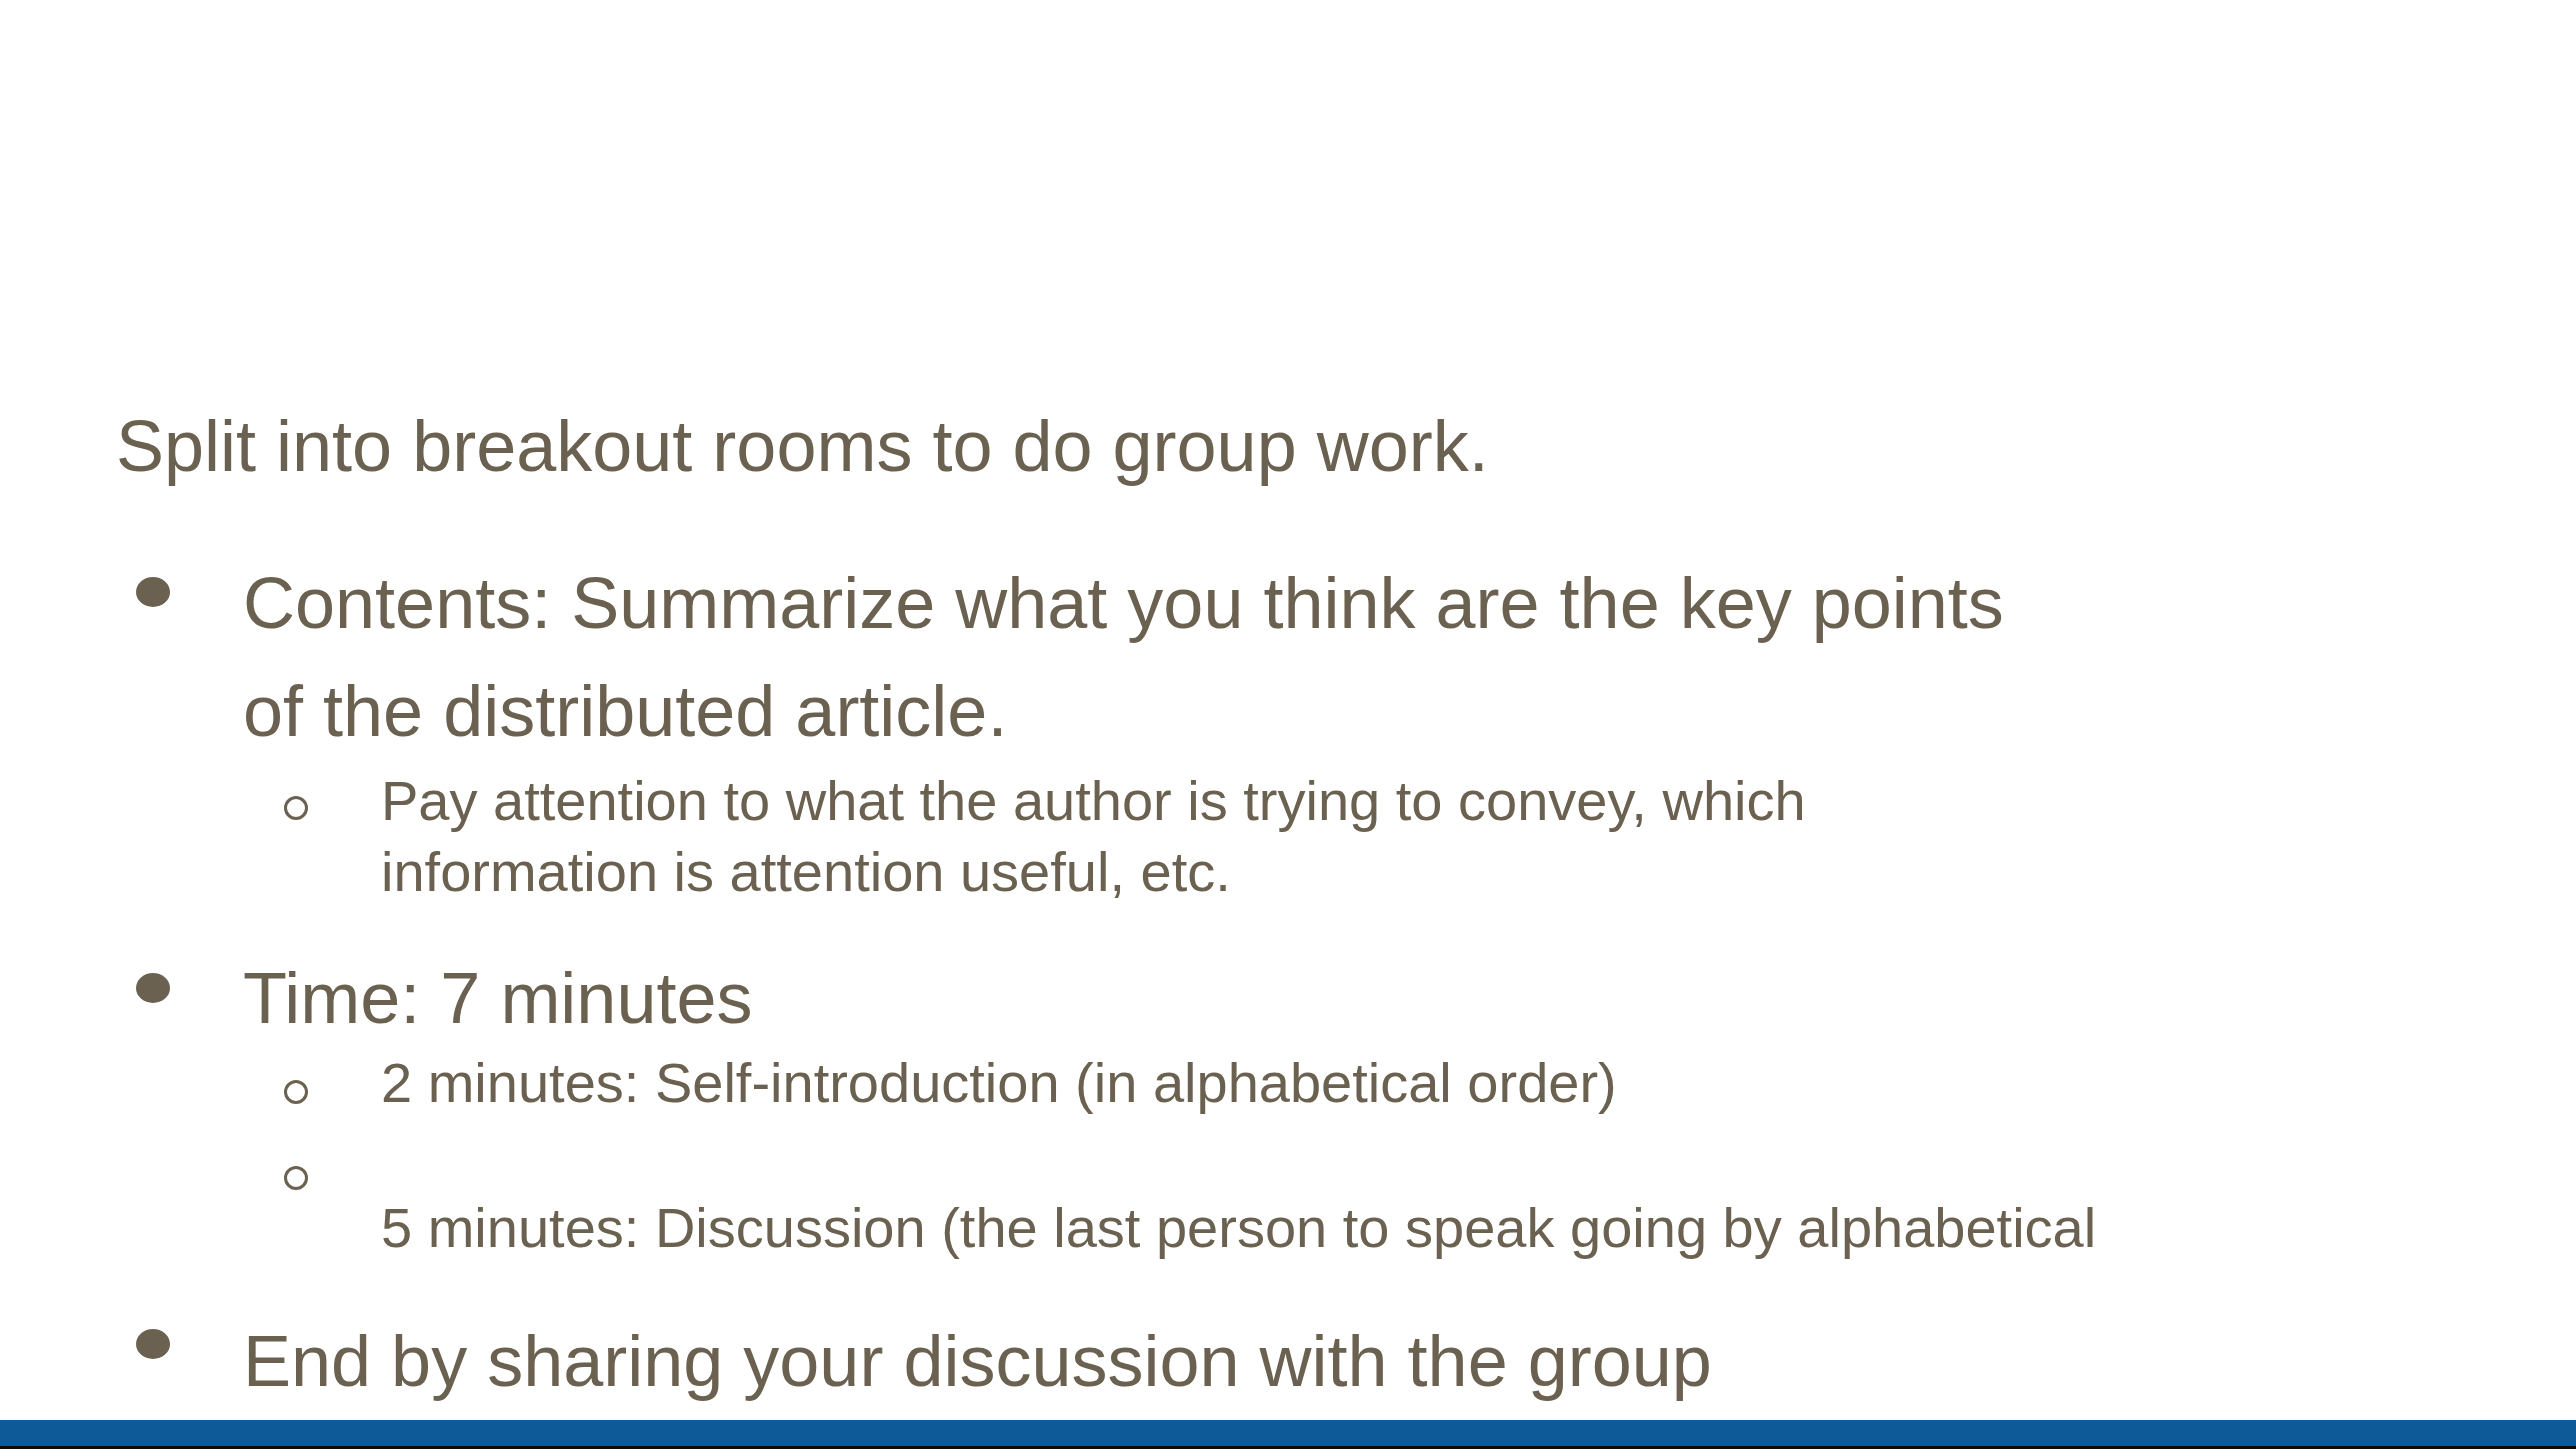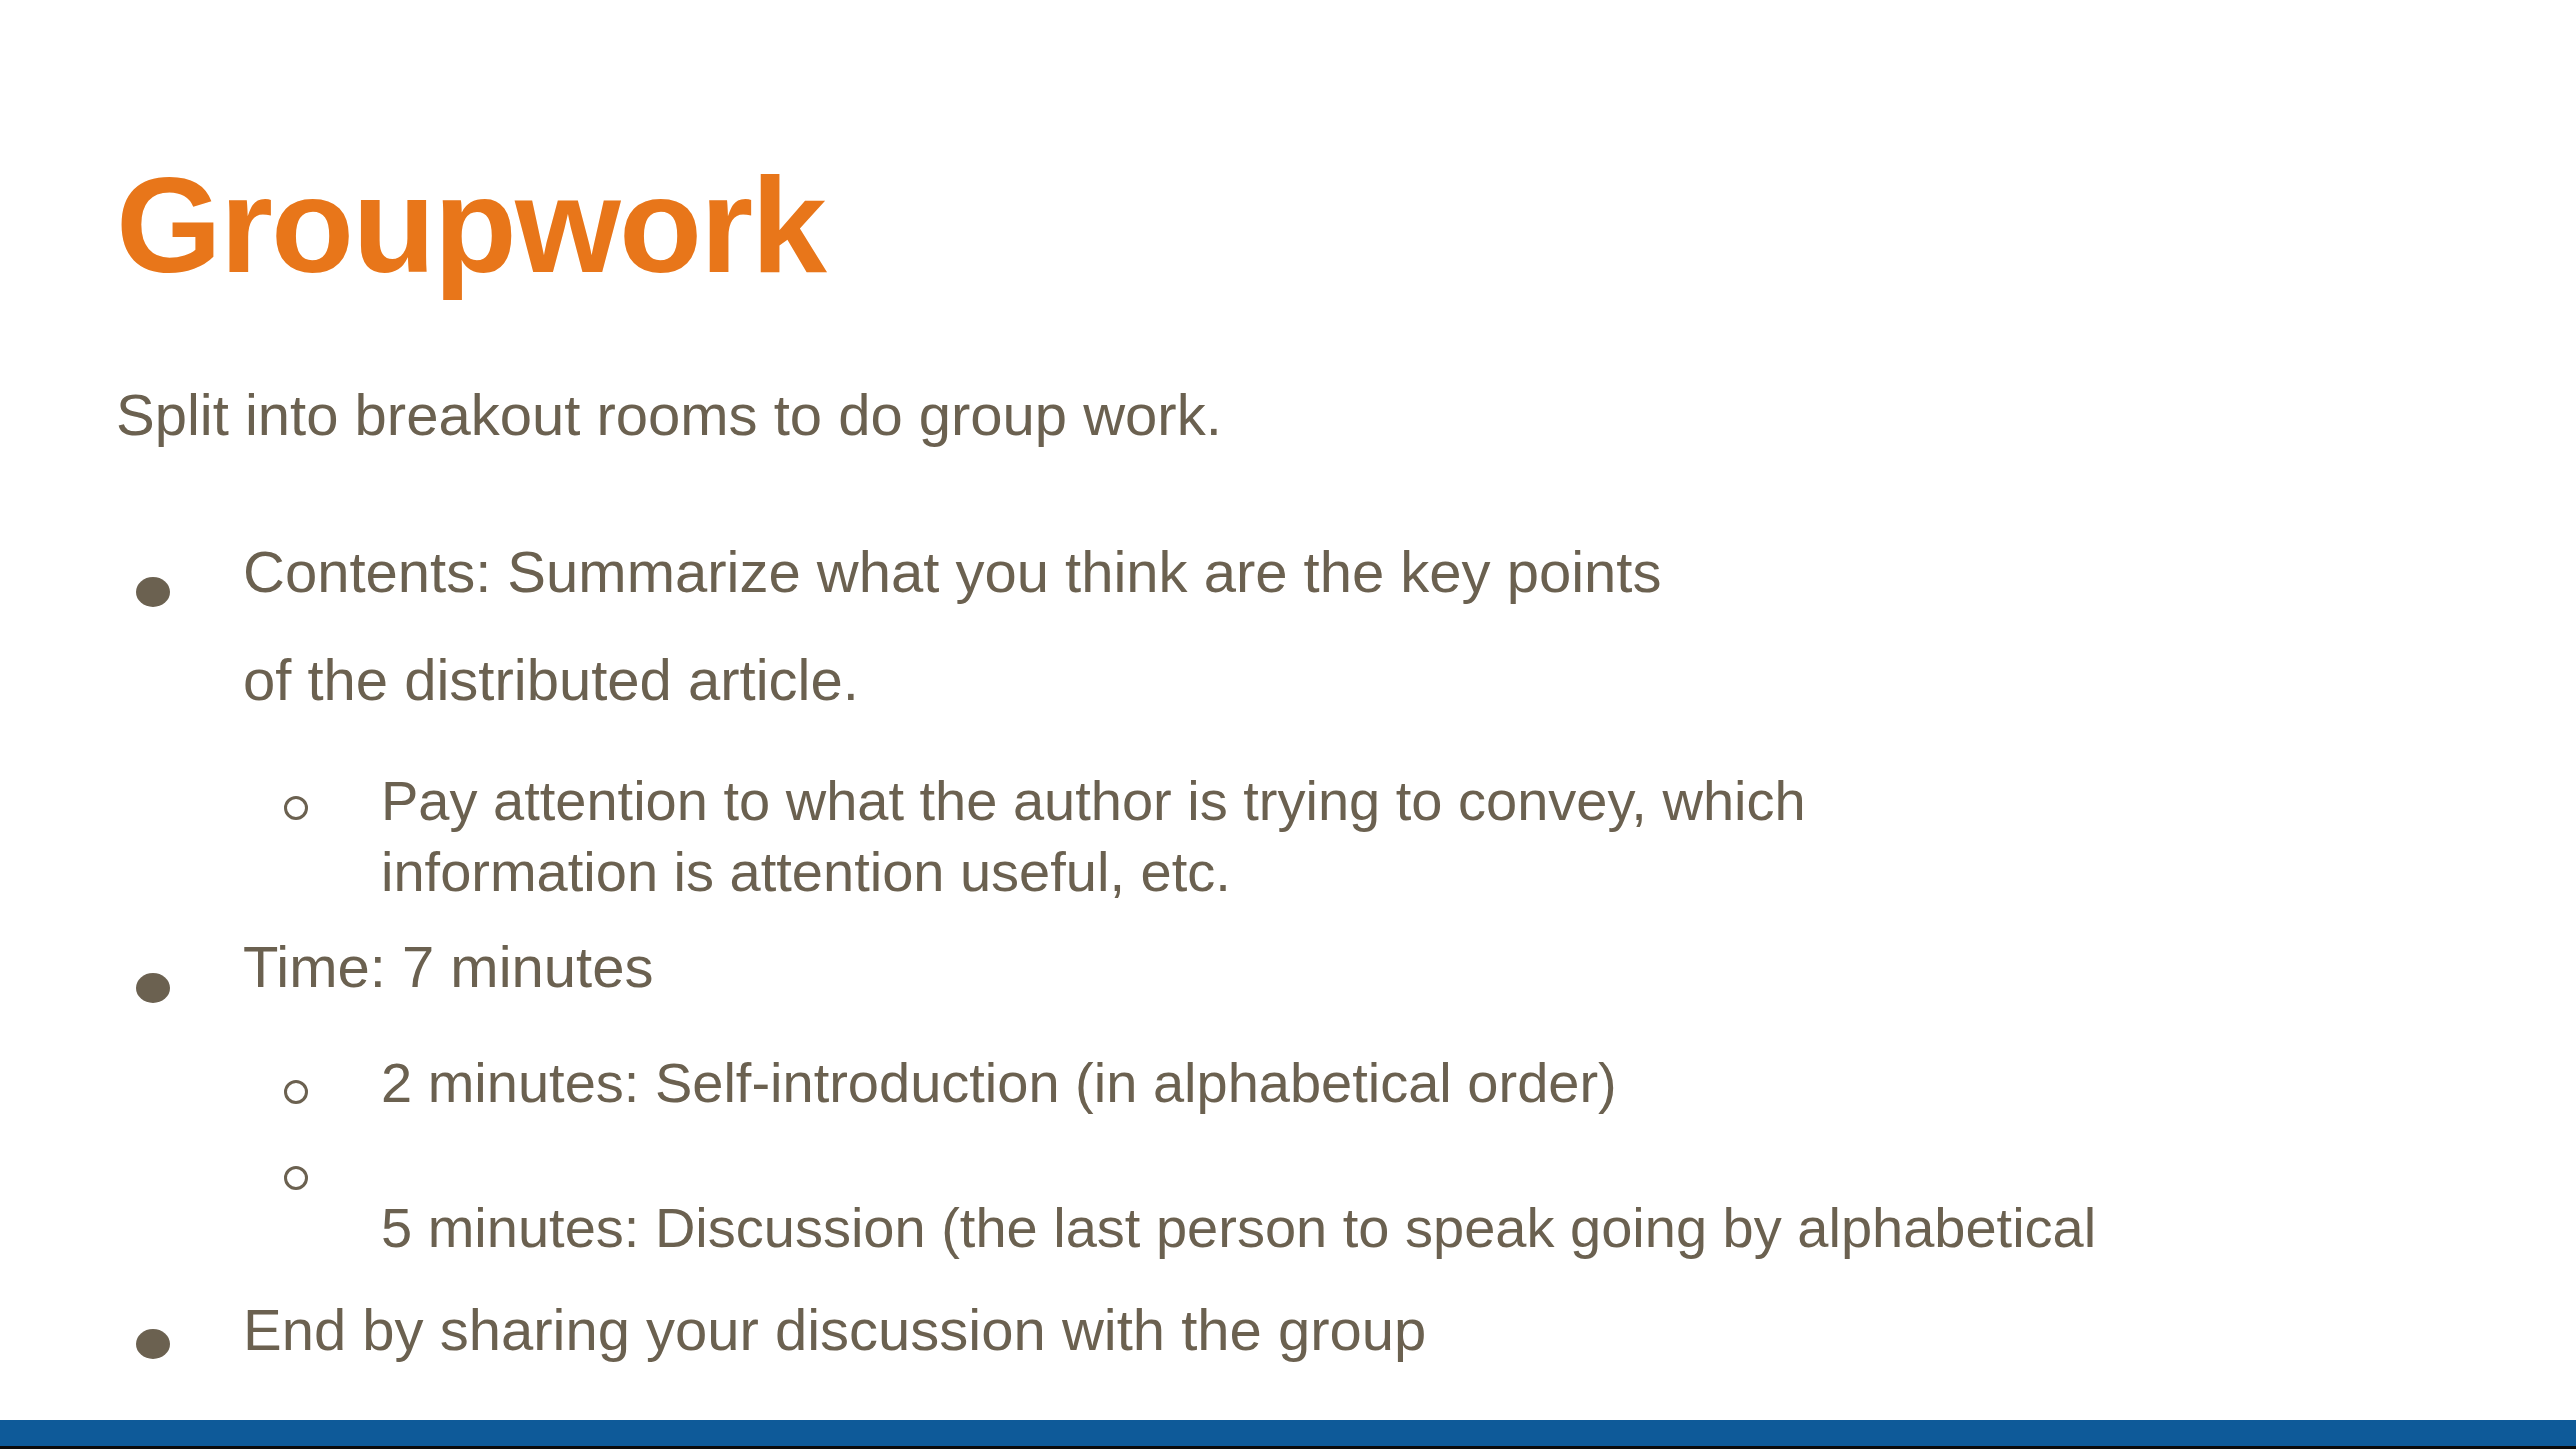--- a/index.html
+++ b/index.html
@@ -26,21 +26,21 @@
     line-height: 1;
     white-space: nowrap;
     color: var(--c-title, #E8761A);
   }
   .line {
     position: absolute;
     line-height: 1;
     white-space: nowrap;
     color: var(--c-body, #6B6150);
   }
-  .l1 { font-size: 58px; left: 243px; }
+  .l1 { font-size: 72px; left: 243px; margin-top: 24px; }
   .intro { left: 116px; }
   .l2 { font-size: 56px; left: 381px; }
   .dot {
     position: absolute;
     left: 136px;
     width: 34px;
     height: 30px;
     border-radius: 50%;
     background: var(--c-body, #6B6150);
   }
@@ -69,21 +69,20 @@
     width: 2576px;
     height: 3.6px;
     background: var(--c-footer-edge, #0B0B0B);
   }
 </style>
 </head>
 <body>
 
 <div class="slide">
 
-  <h1 class="title">Groupwork</h1>
 
   <div class="line l1 intro" style="top:386px">Split into breakout rooms to do group work.</div>
 
   <span class="dot" style="top:577px"></span>
   <div class="line l1" style="top:543px">Contents: Summarize what you think are the key points</div>
   <div class="line l1" style="top:651px">of the distributed article.</div>
 
   <span class="circle" style="top:796px"></span>
   <div class="line l2" style="top:773px">Pay attention to what the author is trying to convey, which</div>
   <div class="line l2" style="top:844px">information is attention useful, etc.</div>

